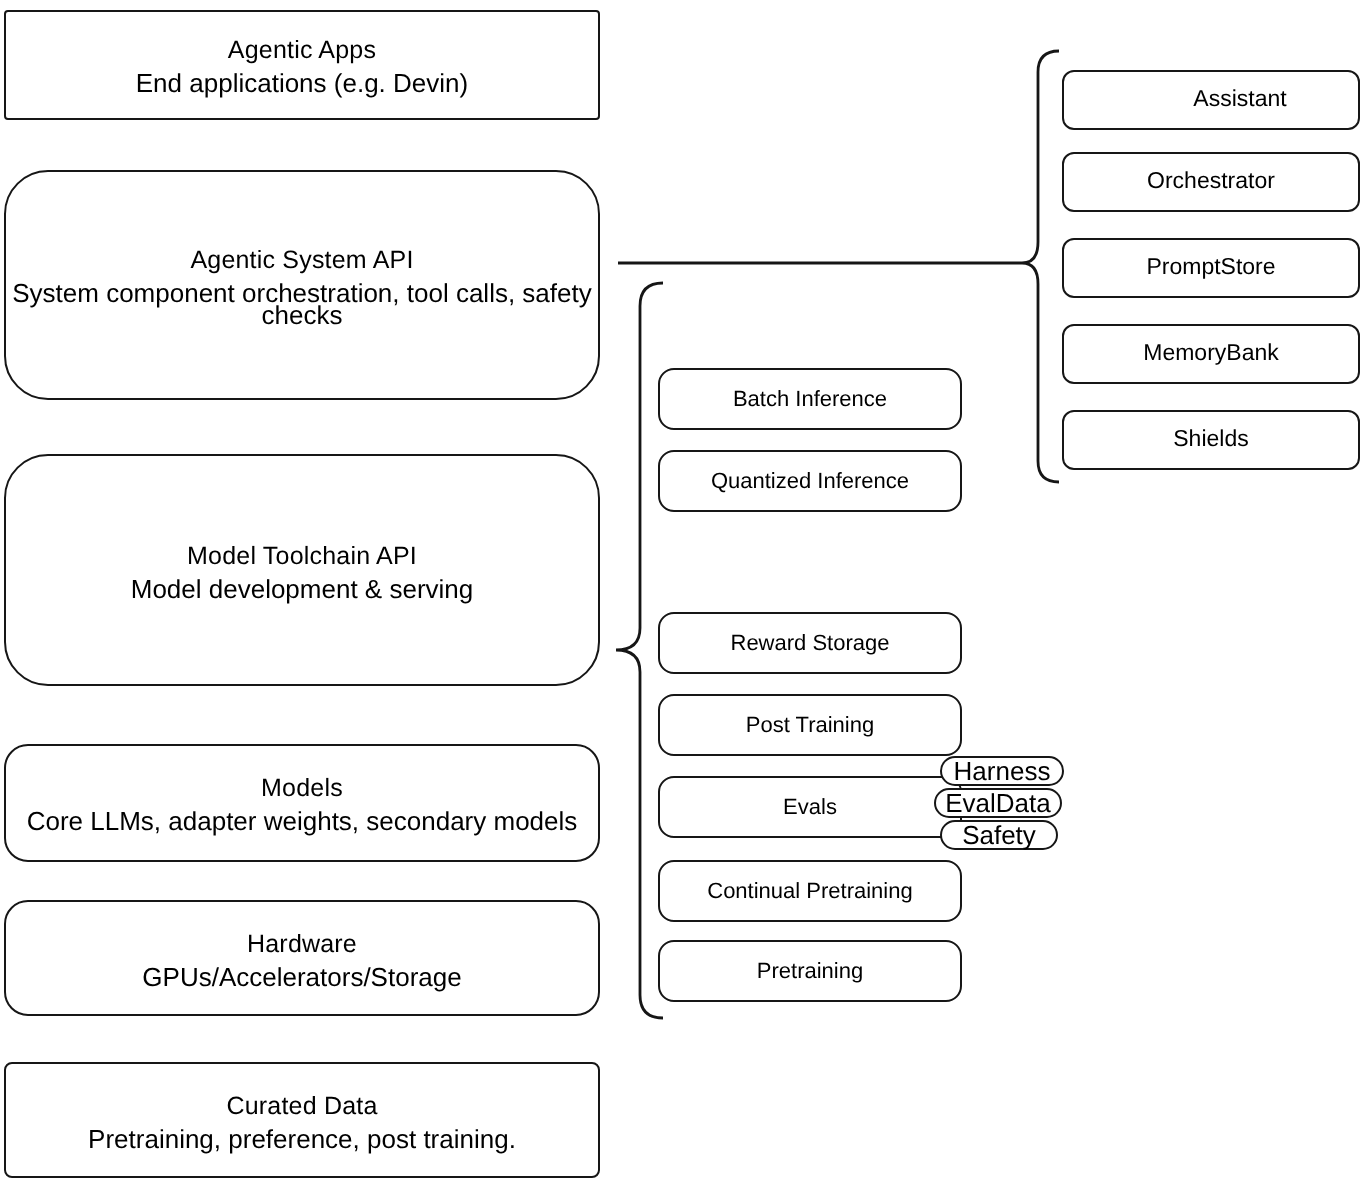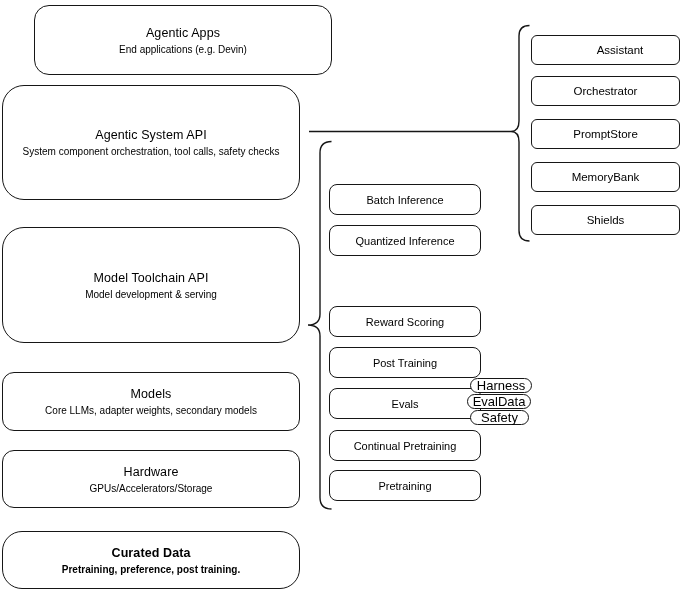--- a/index.html
+++ b/index.html
@@ -8,21 +8,21 @@
     font-family:"Liberation Sans", sans-serif; color:#000000; overflow:hidden;
   }
   .overlay { position:absolute; left:0; top:0; z-index:1; }
   .box {
     position:absolute; box-sizing:border-box; background:#ffffff;
     border:1.4px solid #161616; display:flex; flex-direction:column;
     align-items:center; justify-content:center; text-align:center; z-index:2;
   }
   .stack-box { left:2px; width:298px; }
   .title { font-size:12.5px; line-height:14px; letter-spacing:0.1px; }
-  .subtitle { font-size:10px; line-height:11px; margin-top:4px; color:#000000; }
+  .subtitle { font-size:13px; line-height:11px; margin-top:4px; color:#000000; }
   .svc {
     left:329px; width:152px; height:31px; border-radius:8px;
     font-size:11px; z-index:2;
   }
   .comp {
     left:531px; width:149px; height:30px; border-radius:6px;
     font-size:11.5px; z-index:2;
   }
   .pill {
     position:absolute; box-sizing:border-box; background:#ffffff;
@@ -35,21 +35,21 @@
 <body>
 
 <div class="canvas">
 
   <svg class="overlay" width="682" height="591" viewBox="0 0 682 591">
     <line x1="309" y1="131.5" x2="511" y2="131.5" stroke="#161616" stroke-width="1.4"></line>
     <path d="M331.5,141.5 Q320,141.5 320,153 L320,314 Q320,325 308,325 Q320,325 320,336 L320,497.5 Q320,509 331.5,509" fill="none" stroke="#161616" stroke-width="1.4"></path>
     <path d="M529.5,25.5 Q519,25.5 519,36 L519,121 Q519,131.5 511,131.5 Q519,131.5 519,142 L519,230.5 Q519,241 529.5,241" fill="none" stroke="#161616" stroke-width="1.4"></path>
   </svg>
 
-  <div class="box stack-box" style="top:5px; height:70px; border-radius:15px;margin-left:32px;">
+  <div class="box stack-box" style="top:5px; height:55px; border-radius:2px;">
     <div class="title">Agentic Apps</div>
     <div class="subtitle">End applications (e.g. Devin)</div>
   </div>
 
   <div class="box stack-box" style="top:85px; height:115px; border-radius:22px;">
     <div class="title">Agentic System API</div>
     <div class="subtitle">System component orchestration, tool calls, safety checks</div>
   </div>
 
   <div class="box stack-box" style="top:227px; height:116px; border-radius:22px;text-align:center;">
@@ -60,33 +60,33 @@
   <div class="box stack-box" style="top:372px; height:59px; border-radius:12px;">
     <div class="title">Models</div>
     <div class="subtitle">Core LLMs, adapter weights, secondary models</div>
   </div>
 
   <div class="box stack-box" style="top:450px; height:58px; border-radius:12px;">
     <div class="title">Hardware</div>
     <div class="subtitle">GPUs/Accelerators/Storage</div>
   </div>
 
-  <div class="box stack-box" style="top:531px; height:58px; border-radius:20px;font-weight:bold;">
+  <div class="box stack-box" style="top:531px; height:58px; border-radius:4px;">
     <div class="title">Curated Data</div>
     <div class="subtitle">Pretraining, preference, post training.</div>
   </div>
 
   <div class="box svc" style="top:184px;">
     <span>Batch Inference</span>
   </div>
   <div class="box svc" style="top:225px;text-align:center;">
     <span>Quantized Inference</span>
   </div>
   <div class="box svc" style="top:306px;">
-    <span>Reward Scoring</span>
+    <span>Reward Storage</span>
   </div>
   <div class="box svc" style="top:347px;">
     <span>Post Training</span>
   </div>
   <div class="box svc" style="top:388px;">
     <span>Evals</span>
   </div>
   <div class="box svc" style="top:430px;">
     <span>Continual Pretraining</span>
   </div>

